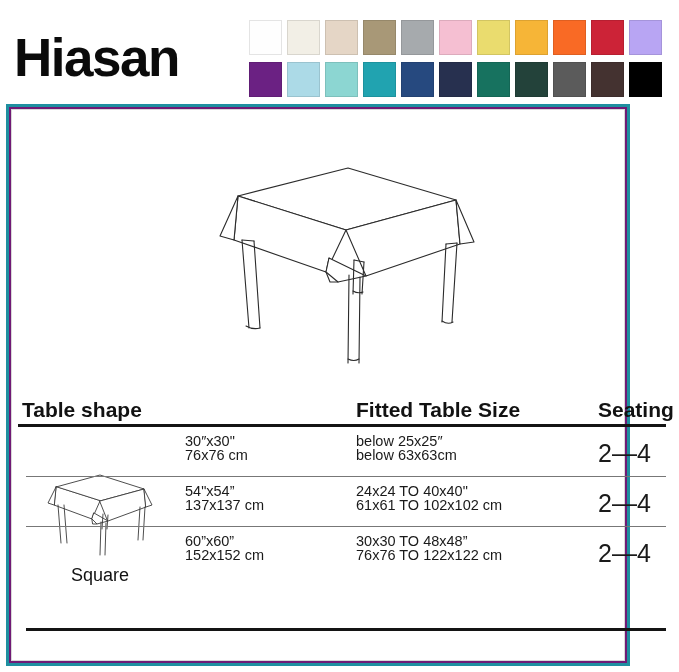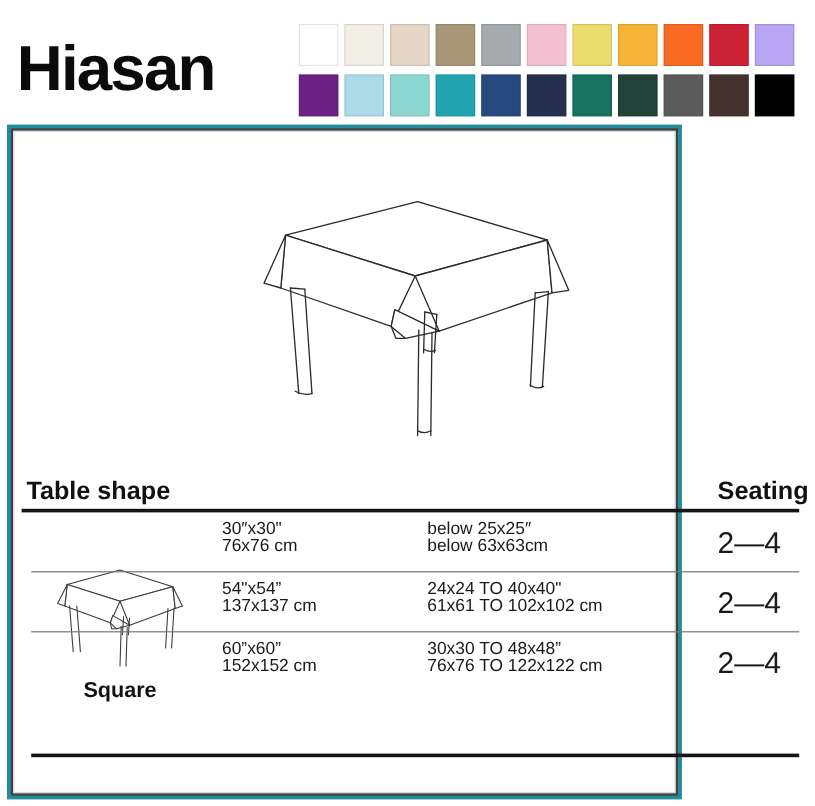--- a/index.html
+++ b/index.html
@@ -31,24 +31,24 @@
   }
   .swatch-row{display:flex;gap:5px;}
   .swatch{
     width:33px;height:35px;
     box-sizing:border-box;
   }
 
   
   #card{
     position:absolute;left:6px;top:104px;
-    width:562px;height:562px;
+    width:624px;height:562px;
     box-sizing:border-box;
     border:3px solid #1f8fa0;
-    background:#404040;
+    background:#701a75;
   }
   #card-inner{
     position:absolute;inset:2px;
     border:1px solid #d8d8d8;
     background:#fff;
     box-sizing:border-box;
   }
 
   
   #hero{
@@ -107,21 +107,21 @@
   }
 
   
   #shape-cell{
     position:absolute;left:8px;top:318px;width:160px;height:200px;
     display:flex;flex-direction:column;align-items:center;justify-content:center;
     gap:6px;
   }
   #shape-cell svg{display:block;}
   #shape-label{
-    font-size:18px;font-weight:700;color:#121212;
+    font-size:18px;font-weight:400;color:#121212;
     margin-top:2px;
   }
 
   #bottom-rule{
     position:absolute;left:14px;top:518px;width:640px;height:3px;background:#141414;
   }
 </style>
 </head>
 <body>
 
@@ -189,20 +189,21 @@
         <path d="M150 201 q6 3 11 0"></path>
         <path d="M156 102 L155 136 M166 104 L164 136"></path>
         <path d="M156 102 L166 104"></path>
         <path d="M155 133 q5 3 10 1"></path>
       </svg>
     </div>
 
     <div id="spec-table">
       <div id="thead">
         <div class="th shape">Table shape</div>
+        <div class="th fitted">Fitted Table Size</div>
         <div class="th seat">Seating</div>
       </div>
     </div>
 
     <div id="head-rule"></div>
 
     <div id="shape-cell">
       <svg width="120" height="86" viewBox="0 0 120 86" fill="none" stroke="#3a3a3a" stroke-width="0.9" stroke-linejoin="round" stroke-linecap="round">
         <path d="M16 16 L60 4 L104 18 L60 30 Z" fill="#ffffff"></path>
         <path d="M16 16 L14 34 L52 48 L60 30 Z" fill="#ffffff"></path>

